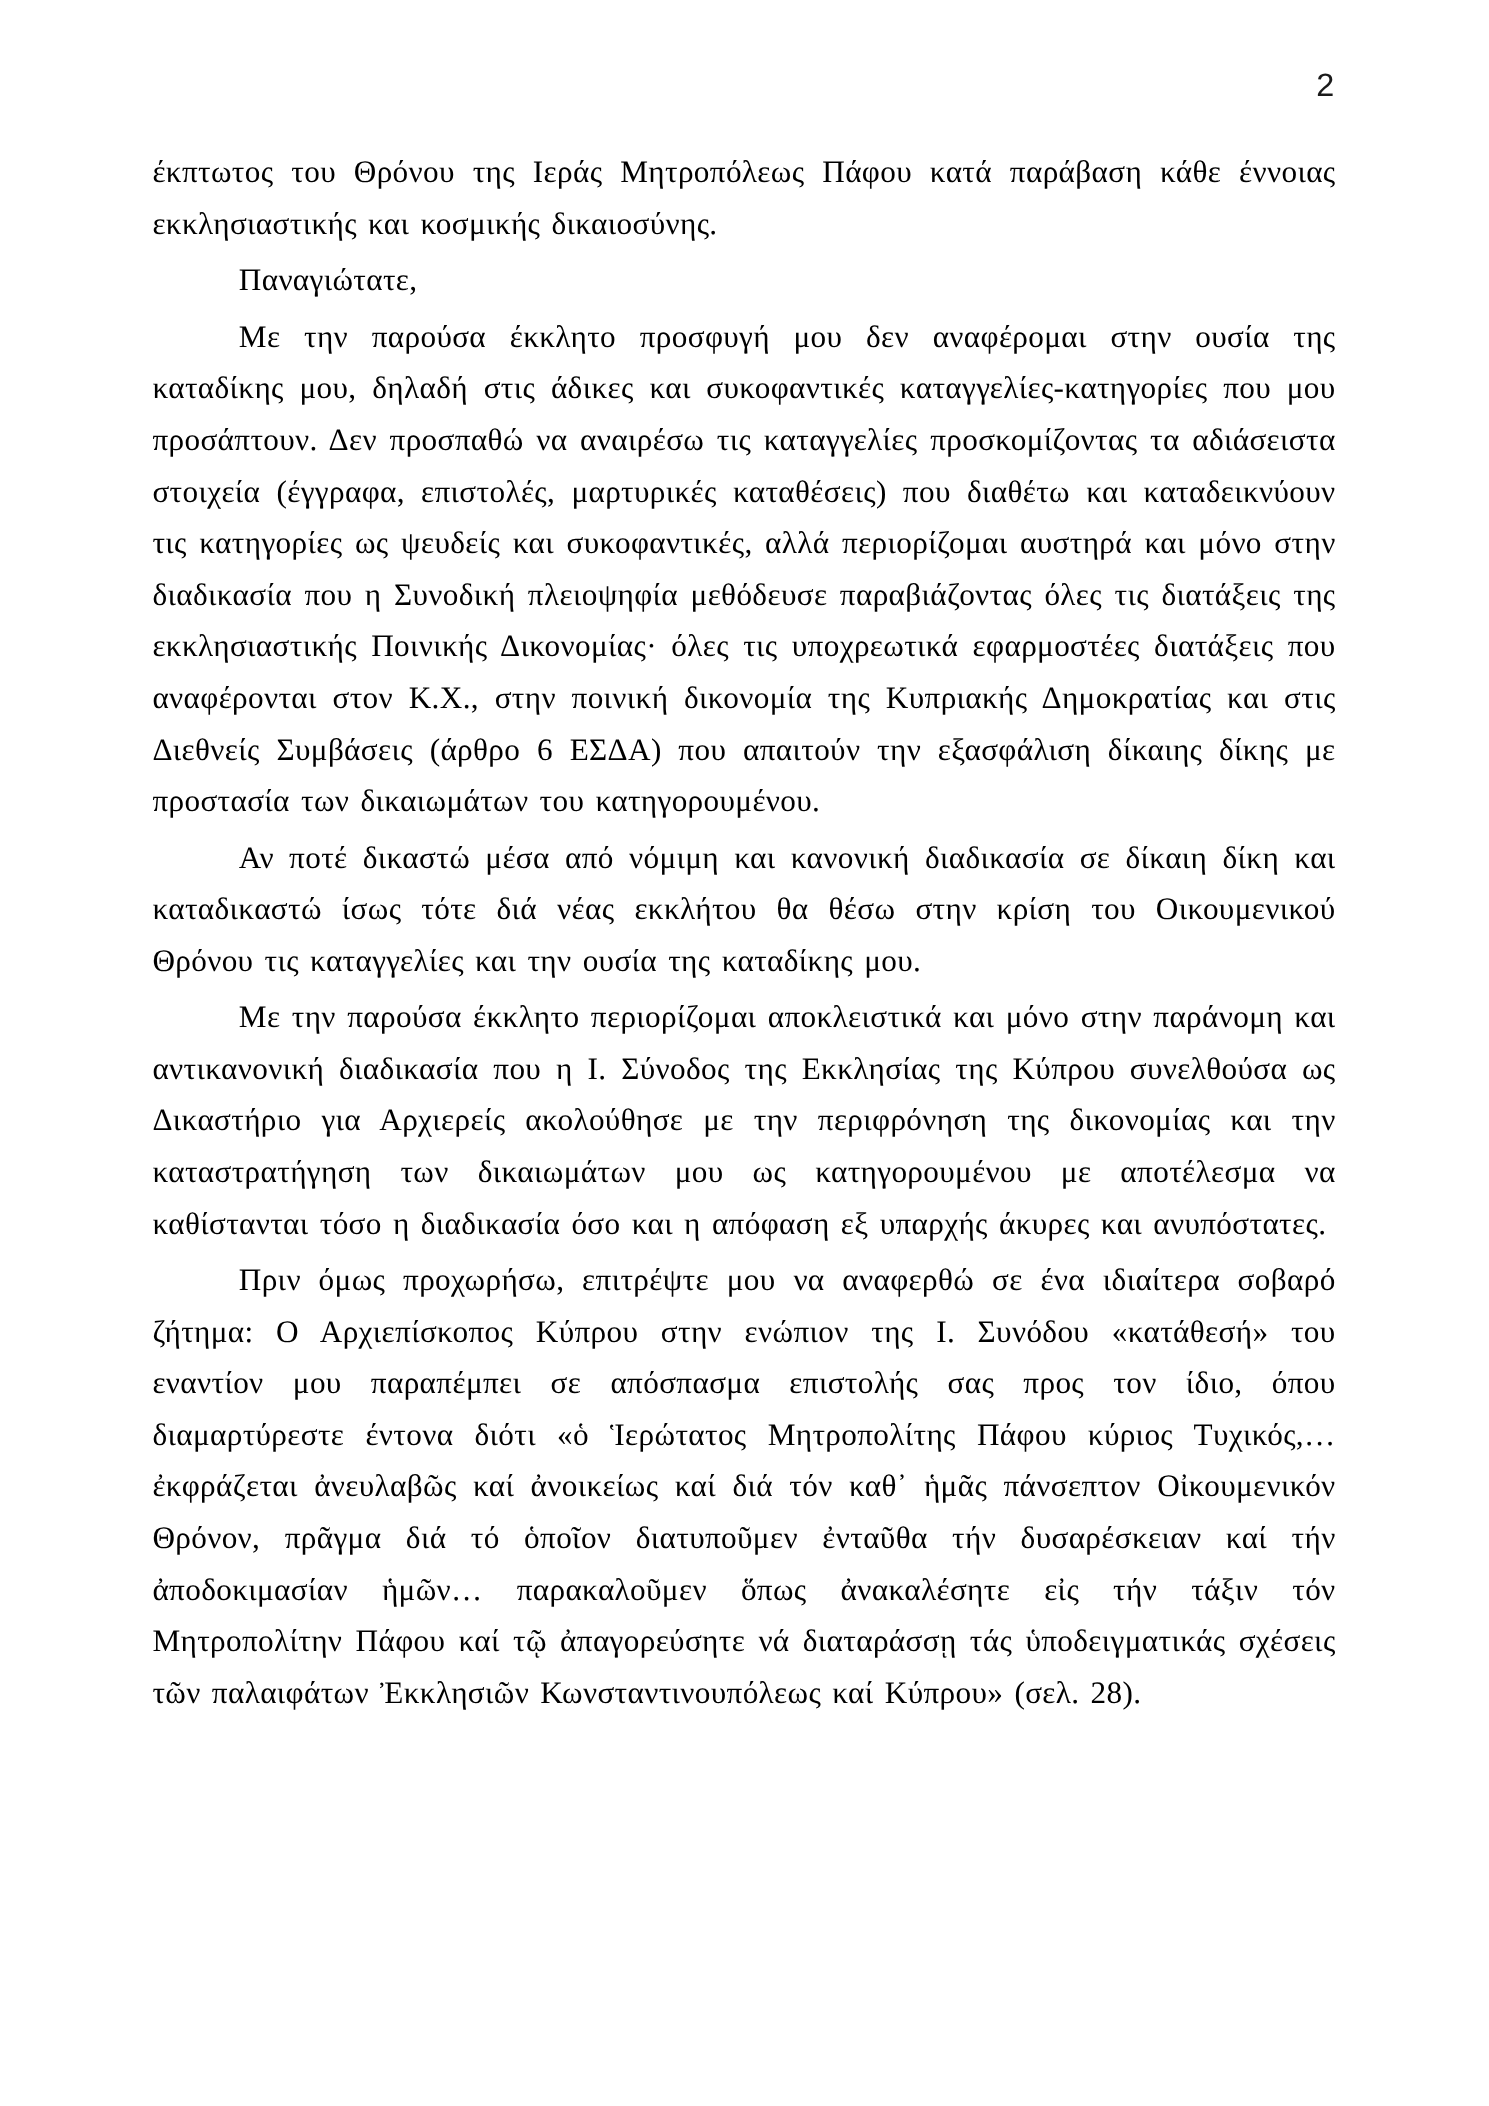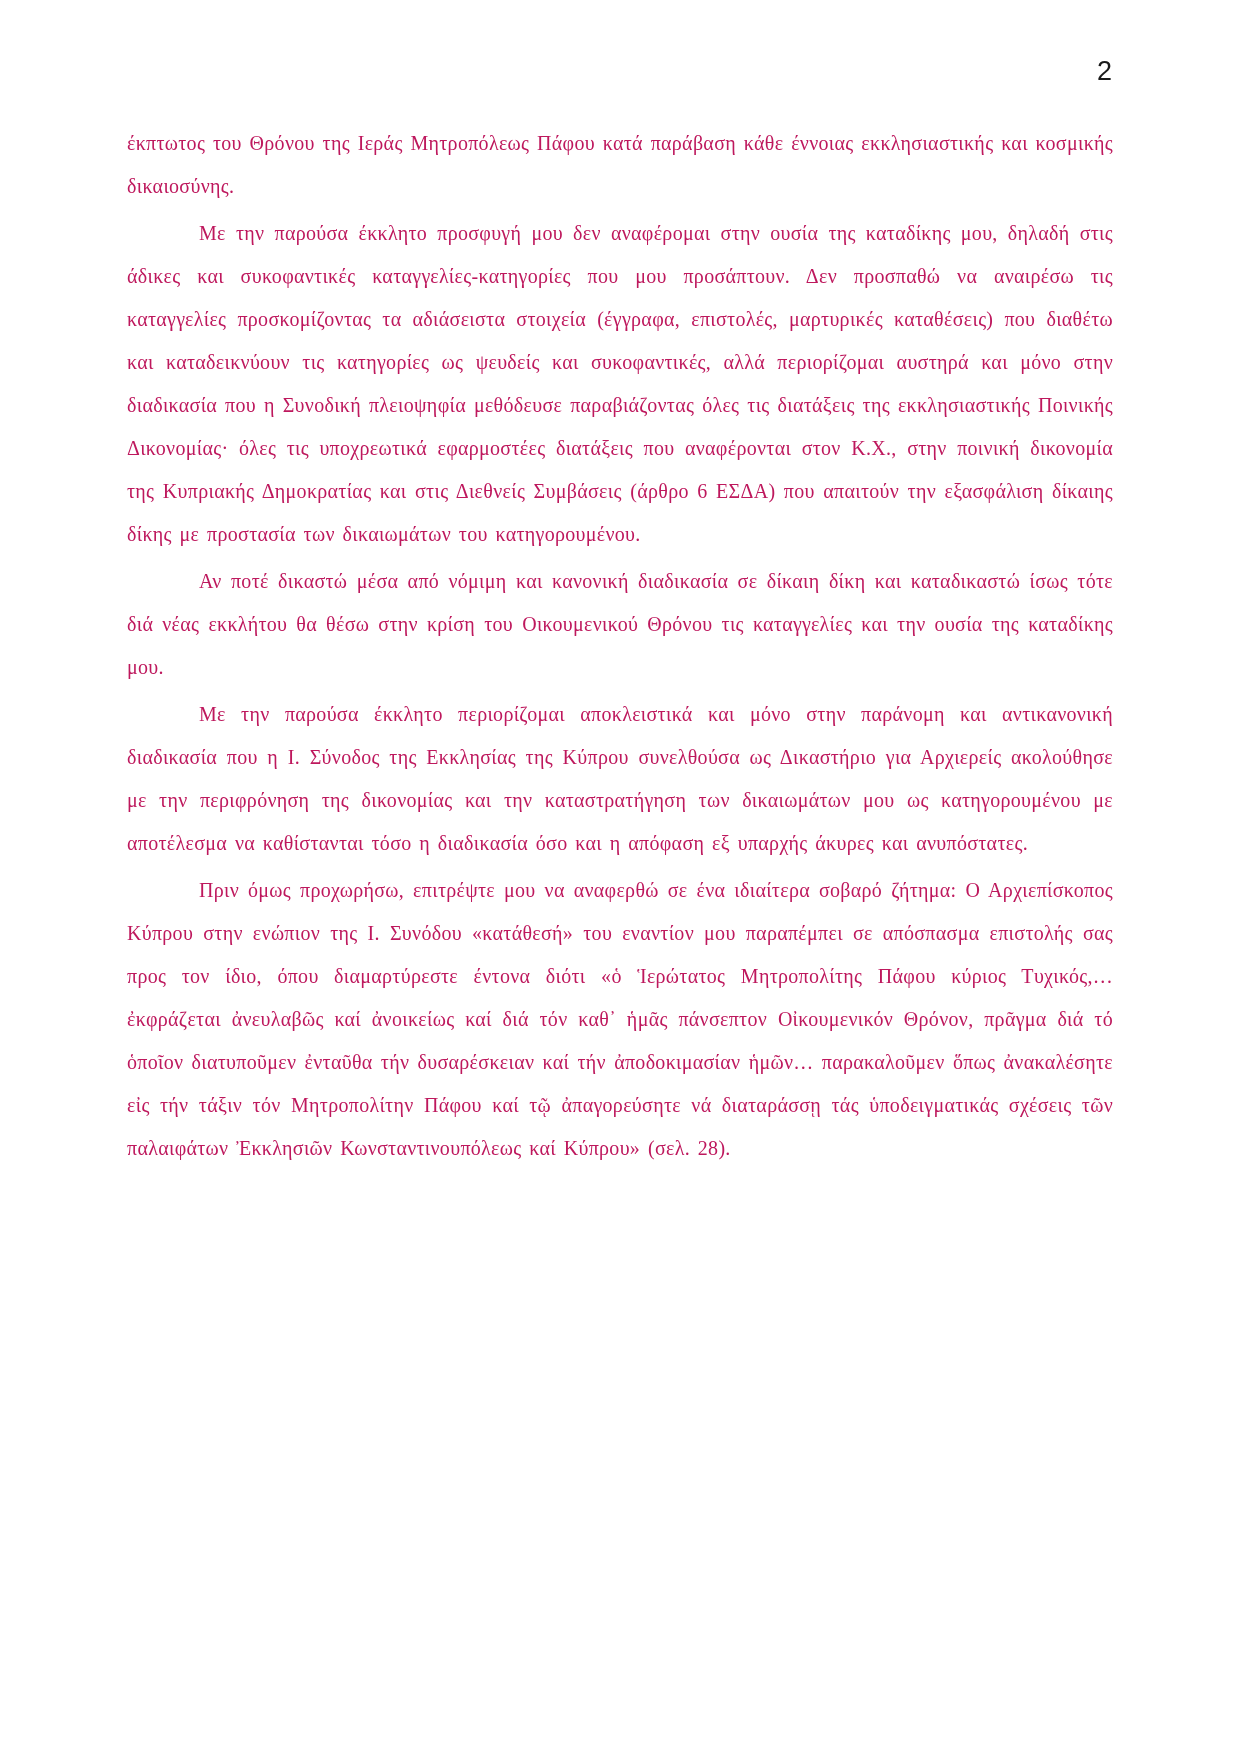--- a/index.html
+++ b/index.html
@@ -26,39 +26,40 @@
     color: #1a1a1a;
   }
   .body-text {
     position: absolute;
     left: 127px;
     right: 128px;
     top: 122px;
   }
   .body-text p {
     margin: 0 0 4px 0;
-    font-size: 20px;
+    font-size: 26px;
     line-height: 43px;
     text-align: justify;
     text-justify: inter-word;
     letter-spacing: 0.3px;
     word-spacing: 2.5px;
-    color: #be185d;
+    color: #000000;
   }
   .body-text p.indent {
     text-indent: 72px;
   }
   .run-regular { font-style: normal; }
   .run-italic  { }
 </style>
 </head>
 <body>
 
 <div class="page">
   <span class="page-number">2</span>
   <div class="body-text">
       <p><span class="run-regular">έκπτωτος του Θρόνου της Ιεράς Μητροπόλεως Πάφου κατά παράβαση κάθε έννοιας εκκλησιαστικής και κοσμικής δικαιοσύνης.</span></p>
+      <p class="indent"><span class="run-regular">Παναγιώτατε,</span></p>
       <p class="indent"><span class="run-regular">Με την παρούσα έκκλητο προσφυγή μου δεν αναφέρομαι στην ουσία της καταδίκης μου, δηλαδή στις άδικες και συκοφαντικές καταγγελίες-κατηγορίες που μου προσάπτουν. Δεν προσπαθώ να αναιρέσω τις καταγγελίες προσκομίζοντας τα αδιάσειστα στοιχεία (έγγραφα, επιστολές, μαρτυρικές καταθέσεις) που διαθέτω και καταδεικνύουν τις κατηγορίες ως ψευδείς και συκοφαντικές, αλλά περιορίζομαι αυστηρά και μόνο στην διαδικασία που η Συνοδική πλειοψηφία μεθόδευσε παραβιάζοντας όλες τις διατάξεις της εκκλησιαστικής Ποινικής Δικονομίας· όλες τις υποχρεωτικά εφαρμοστέες διατάξεις που αναφέρονται στον Κ.Χ., στην ποινική δικονομία της Κυπριακής Δημοκρατίας και στις Διεθνείς Συμβάσεις (άρθρο 6 ΕΣΔΑ) που απαιτούν την εξασφάλιση δίκαιης δίκης με προστασία των δικαιωμάτων του κατηγορουμένου.</span></p>
       <p class="indent"><span class="run-regular">Αν ποτέ δικαστώ μέσα από νόμιμη και κανονική διαδικασία σε δίκαιη δίκη και καταδικαστώ ίσως τότε διά νέας εκκλήτου θα θέσω στην κρίση του Οικουμενικού Θρόνου τις καταγγελίες και την ουσία της καταδίκης μου.</span></p>
       <p class="indent"><span class="run-regular">Με την παρούσα έκκλητο περιορίζομαι αποκλειστικά και μόνο στην παράνομη και αντικανονική διαδικασία που η Ι. Σύνοδος της Εκκλησίας της Κύπρου συνελθούσα ως Δικαστήριο για Αρχιερείς ακολούθησε με την περιφρόνηση της δικονομίας και την καταστρατήγηση των δικαιωμάτων μου ως κατηγορουμένου με αποτέλεσμα να καθίστανται τόσο η διαδικασία όσο και η απόφαση εξ υπαρχής άκυρες και ανυπόστατες.</span></p>
       <p class="indent"><span class="run-regular">Πριν όμως προχωρήσω, επιτρέψτε μου να αναφερθώ σε ένα ιδιαίτερα σοβαρό ζήτημα: Ο Αρχιεπίσκοπος Κύπρου στην ενώπιον της Ι. Συνόδου «κατάθεσή» του εναντίον μου παραπέμπει σε απόσπασμα επιστολής σας προς τον ίδιο, όπου διαμαρτύρεστε έντονα διότι «</span><span class="run-italic">ὁ Ἱερώτατος Μητροπολίτης Πάφου κύριος Τυχικός,… ἐκφράζεται ἀνευλαβῶς καί ἀνοικείως καί διά τόν καθ᾽ ἡμᾶς πάνσεπτον Οἰκουμενικόν Θρόνον, πρᾶγμα διά τό ὁποῖον διατυποῦμεν ἐνταῦθα τήν δυσαρέσκειαν καί τήν ἀποδοκιμασίαν ἡμῶν… παρακαλοῦμεν ὅπως ἀνακαλέσητε εἰς τήν τάξιν τόν Μητροπολίτην Πάφου καί τῷ ἀπαγορεύσητε νά διαταράσσῃ τάς ὑποδειγματικάς σχέσεις τῶν παλαιφάτων Ἐκκλησιῶν Κωνσταντινουπόλεως καί Κύπρου»</span><span class="run-regular"> (σελ. 28).</span></p>
     </div>
 </div>
 
 </body></html>

